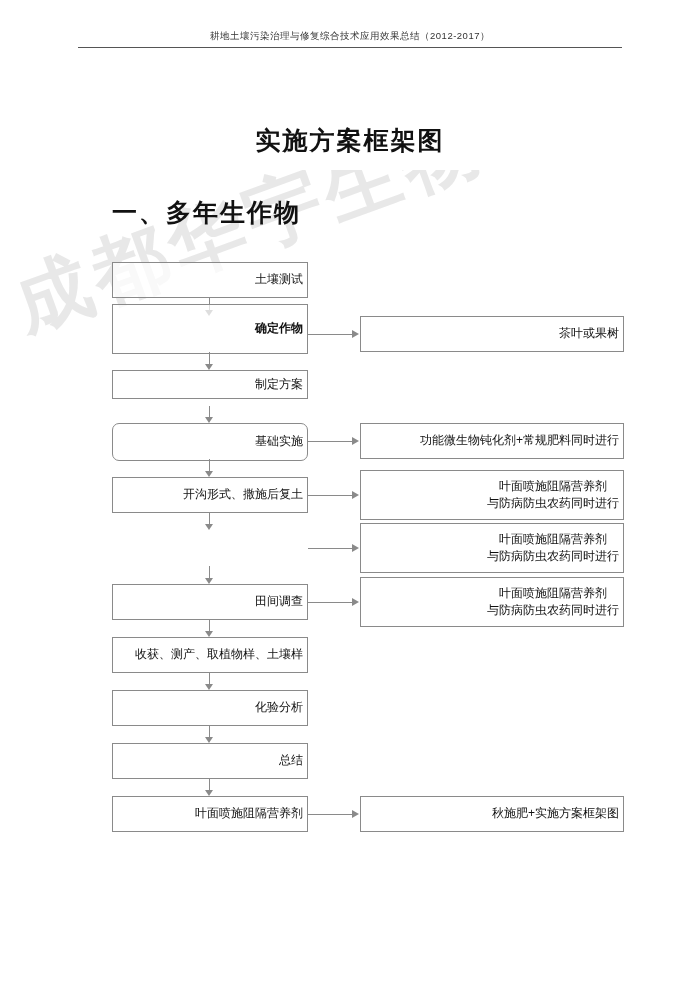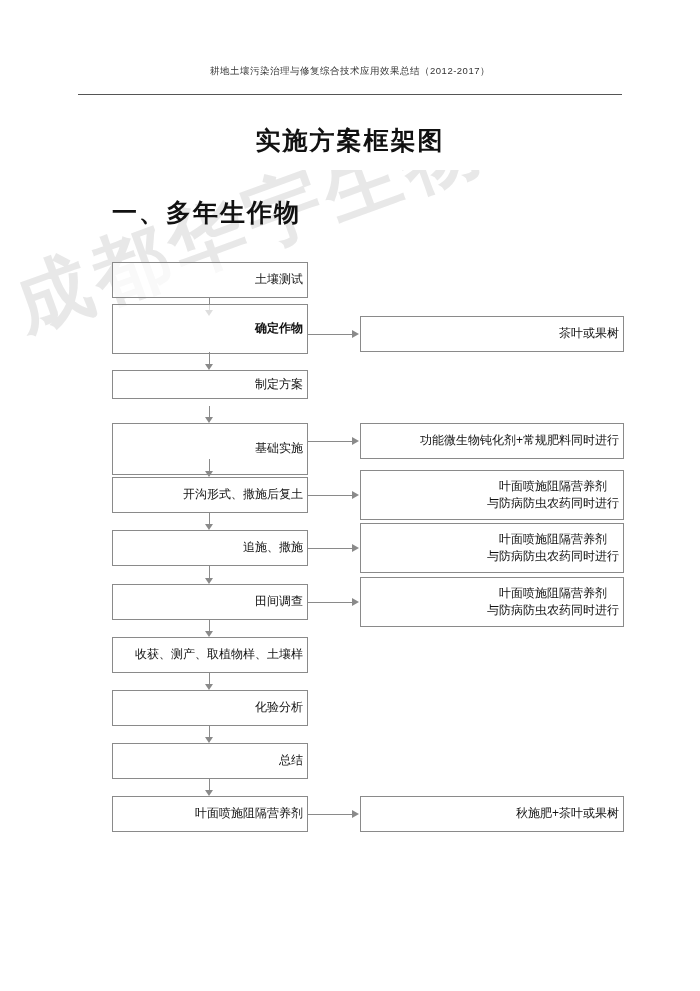--- a/index.html
+++ b/index.html
@@ -43,26 +43,25 @@
   }
 
   
   .page-header {
     position: absolute;
     top: 30px;
     left: 78px;
     width: 544px;
     text-align: center;
     border-bottom: 1px solid #555;
-    padding-bottom: 16px;
+    padding-bottom: 4px;
     font-size: 9.5px;
     letter-spacing: 0.5px;
     color: #333;
     z-index: 2;
-    margin-top: 35px;
   }
 
   
   .doc-title {
     position: absolute;
     top: 124px;
     left: 0;
     width: 700px;
     text-align: center;
     font-size: 25px;
@@ -174,33 +173,30 @@
     <div class="node main" style="top: 304px; height: 50px; font-weight: bold;">
       <span class="txt">确定作物</span>
     </div>
     <div class="vline" style="top: 352px; height: 12px;"></div>
     <div class="arrow-down" style="top: 364px;"></div>
     <div class="node main" style="top: 370px; height: 29px;">
       <span class="txt">制定方案</span>
     </div>
     <div class="vline" style="top: 406px; height: 11px;"></div>
     <div class="arrow-down" style="top: 417px;"></div>
-    <div class="node main" style="top: 423px; height: 52px;">
+    <div class="node main" style="top: 423px; height: 38px; border-radius: 7px;">
       <span class="txt">基础实施</span>
     </div>
     <div class="vline" style="top: 459px; height: 12px;"></div>
     <div class="arrow-down" style="top: 471px;"></div>
     <div class="node main" style="top: 477px; height: 36px;">
       <span class="txt">开沟形式、撒施后复土</span>
     </div>
     <div class="vline" style="top: 513px; height: 11px;"></div>
     <div class="arrow-down" style="top: 524px;"></div>
-    <div class="node main" style="top: 530px; height: 36px;">
-      <span class="txt">追施、撒施</span>
-    </div>
     <div class="vline" style="top: 566px; height: 12px;"></div>
     <div class="arrow-down" style="top: 578px;"></div>
     <div class="node main" style="top: 584px; height: 36px;">
       <span class="txt">田间调查</span>
     </div>
     <div class="vline" style="top: 620px; height: 11px;"></div>
     <div class="arrow-down" style="top: 631px;"></div>
     <div class="node main" style="top: 637px; height: 36px;">
       <span class="txt">收获、测产、取植物样、土壤样</span>
     </div>
@@ -241,17 +237,17 @@
     </div>
     <div class="hline" style="top: 548px;"></div>
     <div class="arrow-right" style="top: 544px;"></div>
     <div class="node side" style="top: 577px; height: 50px;">
       <span class="txt">叶面喷施阻隔营养剂
 与防病防虫农药同时进行</span>
     </div>
     <div class="hline" style="top: 602px;"></div>
     <div class="arrow-right" style="top: 598px;"></div>
     <div class="node side" style="top: 796px; height: 36px;">
-      <span class="txt">秋施肥+茶叶或果树</span>
+      <span class="txt">秋施肥+实施方案框架图</span>
     </div>
     <div class="hline" style="top: 814px;"></div>
     <div class="arrow-right" style="top: 810px;"></div>
   </div>
 
 </body></html>

